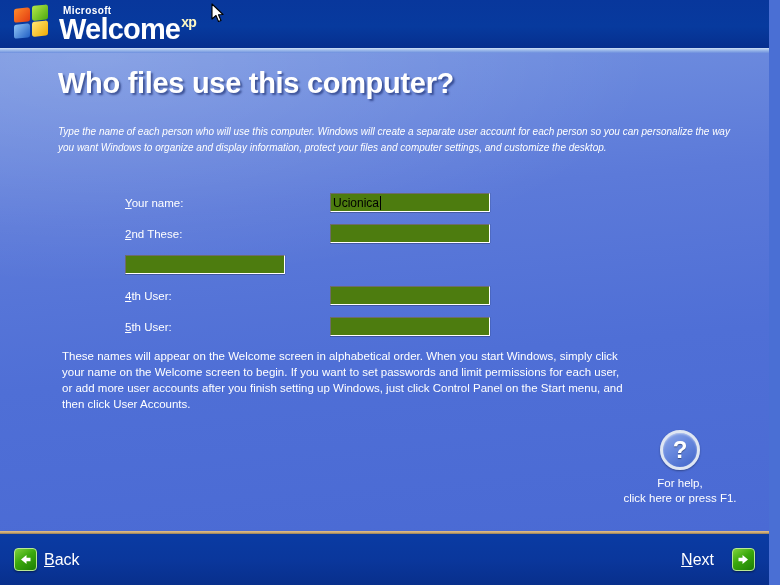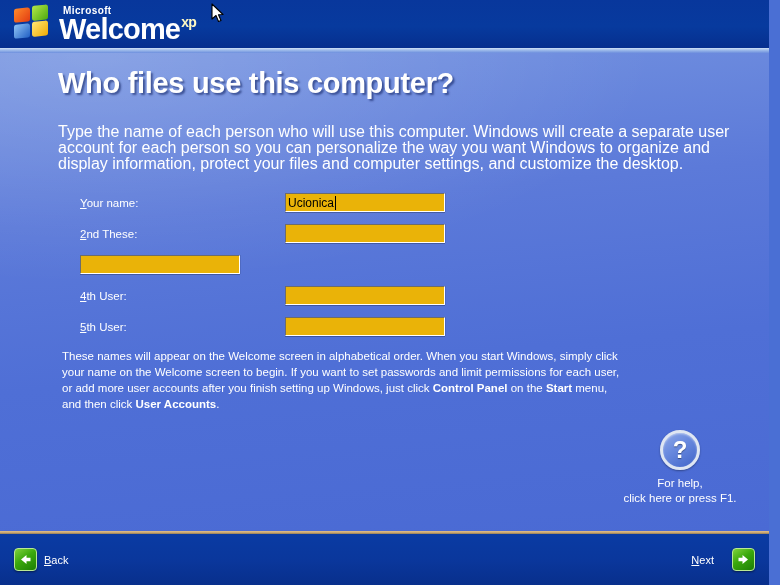--- a/index.html
+++ b/index.html
@@ -112,47 +112,49 @@
     color: #ffffff;
     letter-spacing: -0.3px;
     text-shadow: 2px 2px 2px rgba(10,25,90,0.55);
     white-space: nowrap;
   }
 
   .intro-text {
     position: absolute;
     left: 58px; top: 124px;
     width: 686px;
-    font-size: 16px;
+    font-size: 10px;
     line-height: 16px;
     color: #ffffff;
+    font-style: italic;
   }
 
   
   .form {
     position: absolute;
     left: 80px; top: 192px;
   }
   .form-row {
     display: flex;
     align-items: center;
     height: 21px;
     margin-bottom: 10px;
+    margin-left: 45px;
   }
   .form-label {
     width: 205px;
     font-size: 11.5px;
     color: #ffffff;
     white-space: nowrap;
   }
   .form-label u { text-decoration: underline; }
   .text-field {
     width: 160px;
     height: 19px;
-    background: #eab308;
+    background: #4d7c0f;
     border-top: 1px solid #6c6c6c;
     border-left: 1px solid #6c6c6c;
     border-right: 1px solid #ffffff;
     border-bottom: 1px solid #ffffff;
     box-shadow: 0 1px 0 0 rgba(0,0,0,0.25), 1px 0 0 0 rgba(0,0,0,0.10);
     display: flex;
     align-items: center;
     padding: 0 2px;
     box-sizing: border-box;
   }
@@ -171,21 +173,21 @@
   }
 
   .note-text {
     position: absolute;
     left: 62px; top: 348px;
     width: 564px;
     font-size: 11.5px;
     line-height: 16px;
     color: #ffffff;
   }
-  .note-text b { font-weight: bold; }
+  .note-text b { font-weight: normal; }
 
   
   .help-block {
     position: absolute;
     left: 580px; top: 430px;
     width: 200px;
     text-align: center;
   }
   .help-icon {
     width: 40px;
@@ -245,21 +247,21 @@
     border-radius: 4px;
     background: linear-gradient(145deg, #7fd23c 0%, #3aa80c 45%, #1d7e05 100%);
     border: 1px solid #b9e894;
     box-shadow: 0 1px 2px rgba(0,0,0,0.45);
     display: flex;
     align-items: center;
     justify-content: center;
     box-sizing: border-box;
   }
   .nav-label {
-    font-size: 11px;
+    font-size: 16px;
     color: #ffffff;
     white-space: nowrap;
   }
   .nav-label u { text-decoration: underline; }
 </style>
 </head>
 <body>
 
 <div class="screen">
 

